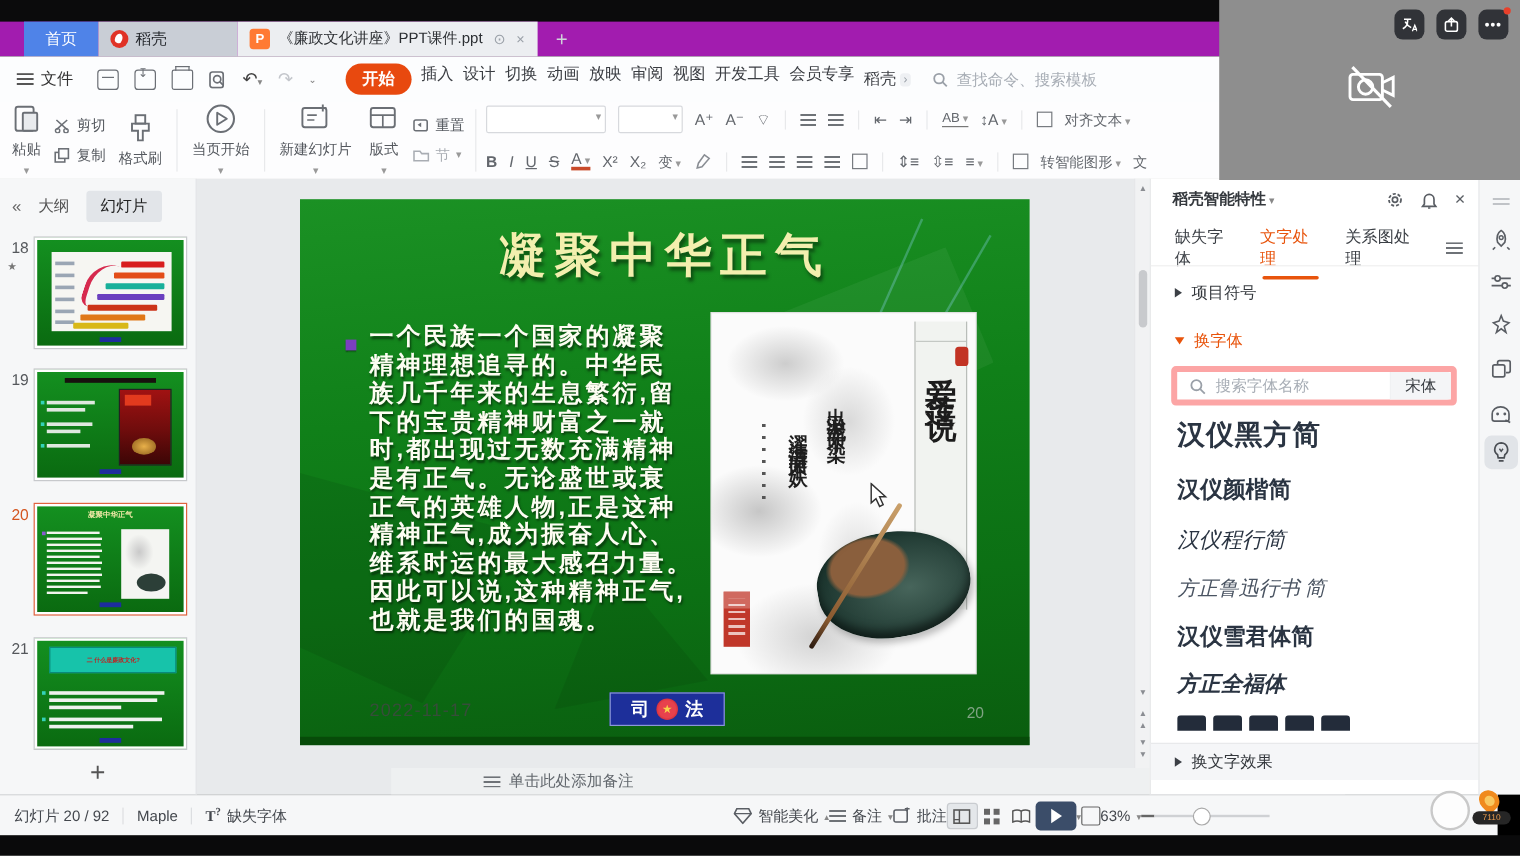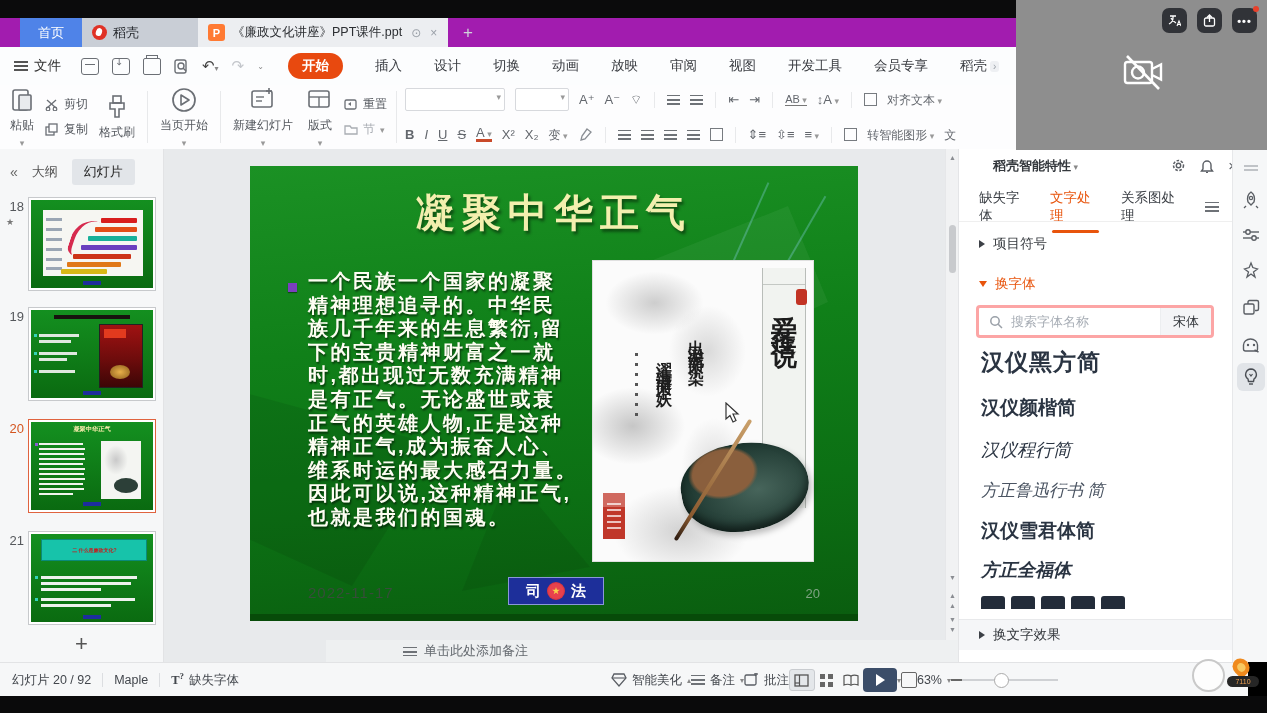--- a/index.html
+++ b/index.html
@@ -25,21 +25,21 @@
   .burger{width:14px;height:10px;background:repeating-linear-gradient(#555 0 1.6px,transparent 1.6px 4.2px)}
   .qat{display:flex;align-items:center;gap:13px;margin-left:20px;color:#555}
   .qicon{width:16px;height:15px;border:1.4px solid #6b6f75;border-radius:3px;position:relative}
   .qicon.save::after{content:"";position:absolute;left:3px;top:5px;right:3px;bottom:2px;border-top:1.4px solid #6b6f75}
   .qicon.exp::after{content:"↧";position:absolute;left:2px;top:-3px;font-size:10px;color:#6b6f75}
   .qicon.print{border-radius:2px}
   .qicon.print::after{content:"";position:absolute;left:2px;right:2px;top:-4px;height:3px;border:1.4px solid #6b6f75;border-bottom:none}
   .undo{font-size:15px;color:#444}
   .redo{font-size:15px;color:#c3c6cb}
   .caret{font-size:8px;color:#888}
-  .menu-items{display:flex;align-items:center;margin-left:24px;gap:32px;font-size:13.5px;color:#3a3d42;white-space:nowrap}
+  .menu-items{display:flex;margin-left:24px;gap:8px;font-size:13.5px;color:#3a3d42;white-space:nowrap}
   .mi-start{background:#e8490f;color:#fff;border-radius:14px;padding:4px 14px;font-weight:bold}
   .docer-more{display:flex;align-items:center;gap:3px}
   .docer-more .gt{background:#eef0f3;border-radius:3px;color:#9aa0a8;font-size:10px;padding:0 3px}
   .menu-search{display:flex;align-items:center;gap:5px;margin-left:18px;color:#9aa0a8}
   .menu-search input{border:none;outline:none;background:transparent;font-size:13px;color:#555;width:150px}
   .menu-search input::placeholder{color:#a7adb5}
   
   #ribbon{left:0;top:85px;width:1267px;height:64px;background:#fdfdfe;border-bottom:1px solid #e3e4e6;display:flex;align-items:stretch}
   .rgroup{display:flex;align-items:center;gap:8px;padding:0 7px}
   .rdiv{width:1px;background:#e8e9eb;margin:6px 2px}
@@ -148,34 +148,34 @@
   
   #vscroll{position:absolute;left:945px;top:0;width:13px;height:491px;background:#f1f2f3;border-left:1px solid #e6e7e9}
   .vs-arrow{position:absolute;left:0;width:13px;text-align:center;font-size:7px;color:#8a8d92;line-height:10px}
   .vs-thumb{position:absolute;left:3px;top:76px;width:7px;height:48px;border-radius:4px;background:#c8cacd}
   
   #notesbar{position:absolute;left:163px;top:491px;width:795px;height:22px;background:#eef0f1;display:flex;align-items:center;gap:7px;padding-left:77px;box-sizing:border-box}
   #notesbar .ic-lines{width:14px;height:9px}
   #notesbar span{font-size:13px;color:#63686e}
   
   #panel{position:absolute;left:958px;top:0;width:274px;height:513px;background:#fff;border-left:1px solid #e4e5e7}
-  .p-header{position:absolute;left:16px;top:8px;width:100%;display:flex;align-items:flex-start}
+  .p-header{position:absolute;left:0;top:8px;width:100%;display:flex;align-items:flex-end}
   .p-title{margin-left:18px;font-size:13px;color:#34383d;font-weight:bold}
   .p-title::after{content:" ▾";font-weight:normal;font-size:9px;color:#888}
   .p-hicons{margin-left:auto;margin-right:12px;display:flex;gap:14px;align-items:center;color:#5a5e64}
   .p-tabs{position:absolute;left:0;top:40px;width:100%;display:flex;align-items:center;gap:20px;padding-left:20px;box-sizing:border-box;font-size:13.5px;color:#3c4046}
   .p-tab-active{color:#e8540c;position:relative;padding-bottom:8px;margin-bottom:-8px}
   .p-tab-active::after{content:"";position:absolute;left:2px;right:2px;bottom:0;height:3px;background:#e8540c;border-radius:2px}
   .p-tabs .ham{margin-left:auto;margin-right:14px}
   .p-divider{position:absolute;left:0;top:72px;width:100%;height:1px;background:#efefef}
   .p-row{position:absolute;left:20px;display:flex;align-items:center;gap:8px;font-size:13.5px;color:#34383d}
   .tri-r{width:0;height:0;border-left:6px solid #3c4046;border-top:4px solid transparent;border-bottom:4px solid transparent}
   .tri-d{width:0;height:0;border-top:6px solid #e8540c;border-left:4px solid transparent;border-right:4px solid transparent}
   .p-row.orange{color:#e8540c}
-  .p-search{position:absolute;left:17px;top:156px;width:238px;height:33px;border:3px solid #fca5a5;border-radius:4px;background:#fff;display:flex;align-items:center;box-sizing:border-box}
+  .p-search{position:absolute;left:17px;top:156px;width:238px;height:33px;border:5px solid #fca5a5;border-radius:4px;background:#fff;display:flex;align-items:center;box-sizing:border-box}
   .p-search input{flex:1;border:none;outline:none;font-size:13px;color:#555;margin-left:6px;min-width:0;background:transparent}
   .p-search input::placeholder{color:#a7adb5}
   .p-search .chip{border-left:1px solid #eceef0;background:#f4f5f7;align-self:stretch;display:flex;align-items:center;padding:0 12px;font-size:13px;color:#34383d;border-radius:0 3px 3px 0}
   .font-item{position:absolute;left:22px;color:#2a3442;white-space:nowrap}
   .f0{top:198px;font-size:23px;font-weight:700;letter-spacing:1px}
   .f1{top:246px;font-size:19px;font-weight:600;font-family:"Liberation Serif","DejaVu Serif",serif}
   .f2{top:289px;font-size:18px;font-family:"Liberation Serif","DejaVu Serif",serif;font-style:italic}
   .f3{top:330px;font-size:17px;color:#4a5462;font-family:"Liberation Serif","DejaVu Serif",serif;font-style:italic}
   .f4{top:369px;font-size:19px;font-weight:700;font-family:"Liberation Serif","DejaVu Serif",serif}
   .f5{top:409px;font-size:18px;font-weight:600;font-family:"Liberation Serif","DejaVu Serif",serif;font-style:italic}

